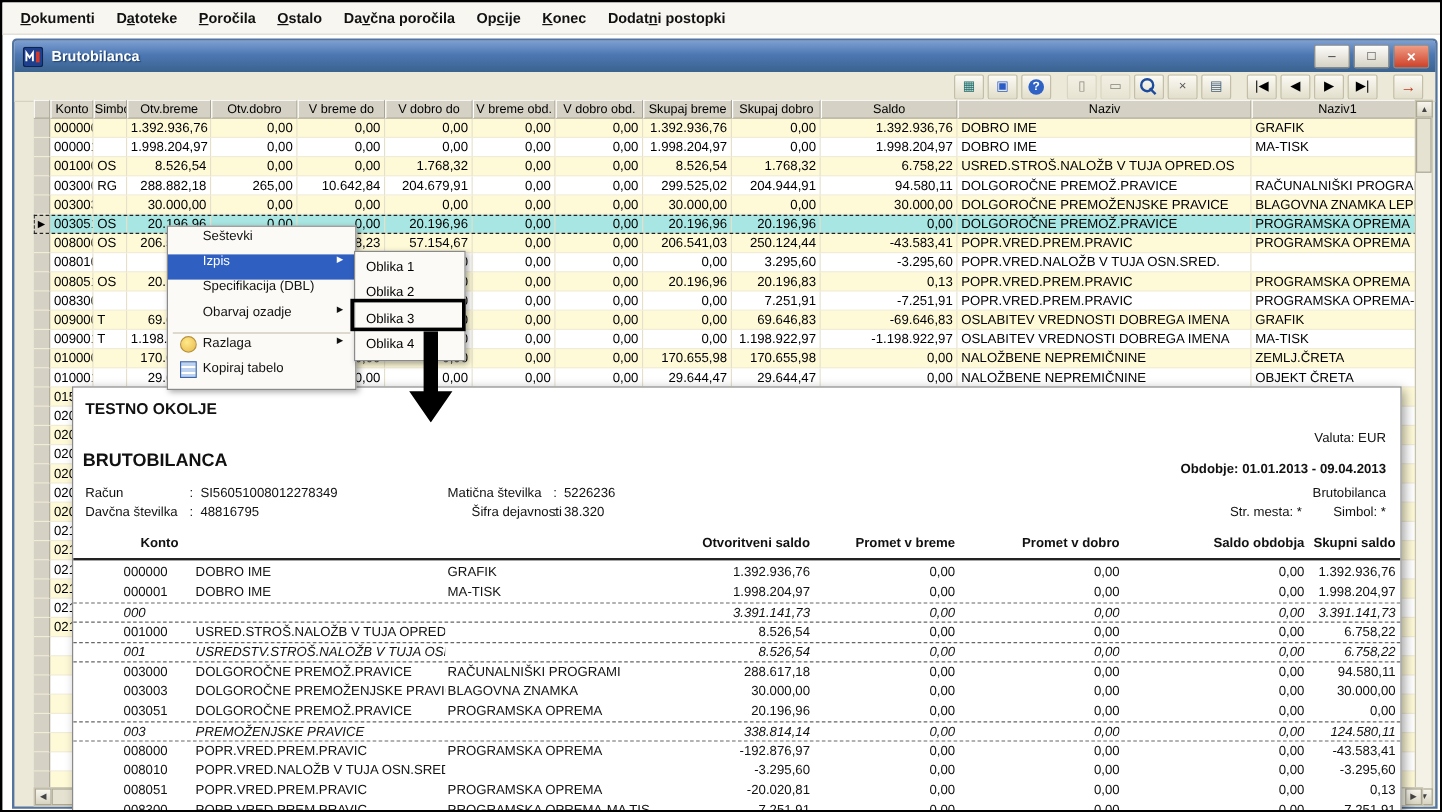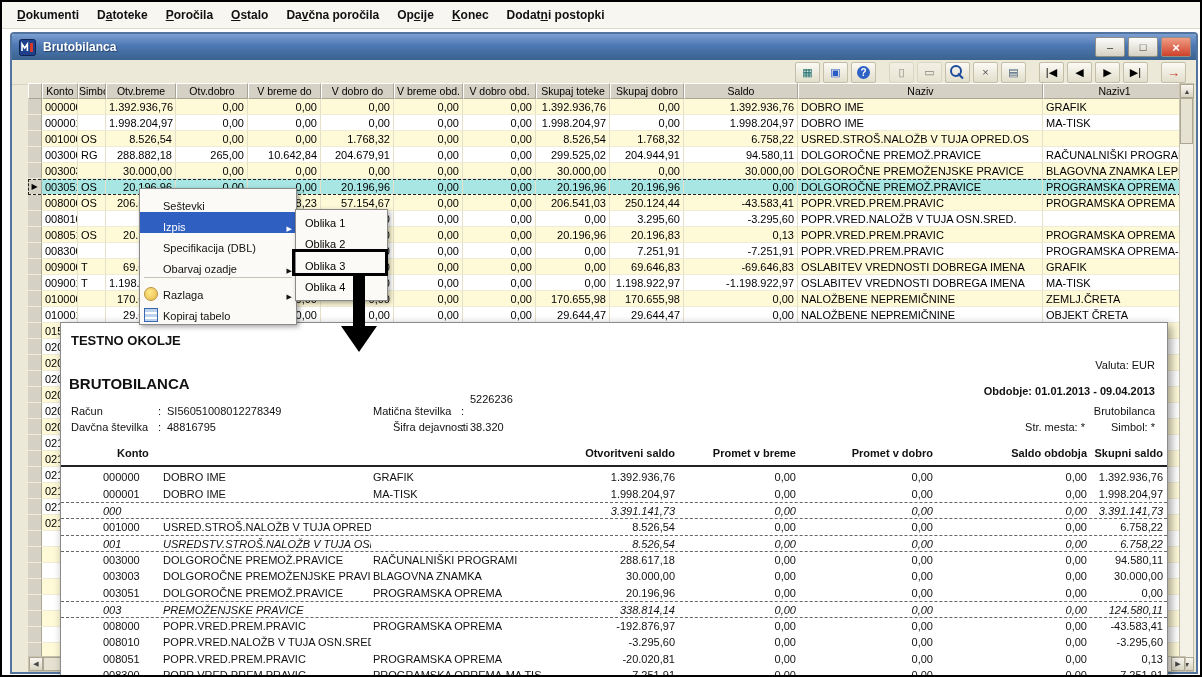--- a/index.html
+++ b/index.html
@@ -73,41 +73,41 @@
   
   #report{position:absolute;left:58px;top:320px;width:1106px;height:357px;background:#FFFFFF;
     border:1px solid #8A8A8A;box-shadow:3px 3px 9px rgba(0,0,0,.4);z-index:5;font-size:11px;
     color:#111;overflow:hidden;}
   #report .abs{position:absolute;white-space:nowrap;}
   .rp-env{left:10px;top:10px;font-size:13px;font-weight:bold;}
   .rp-valuta{right:12px;top:36px;}
   .rp-title{left:8px;top:52px;font-size:15px;font-weight:bold;}
   .rp-obdobje{right:12px;top:62px;font-weight:bold;text-align:right;}
   .rp-r1l{left:10px;top:82px;} .rp-r1c{left:97px;top:82px;} .rp-r1v{left:106px;top:82px;}
-  .rp-r1l2{left:312px;top:82px;} .rp-r1c2{left:400px;top:82px;} .rp-r1v2{left:409px;top:70px;}
+  .rp-r1l2{left:312px;top:82px;} .rp-r1c2{left:400px;top:82px;} .rp-r1v2{left:409px;top:82px;}
   .rp-doc{right:12px;top:82px;}
   .rp-r2l{left:10px;top:98px;} .rp-r2c{left:97px;top:98px;} .rp-r2v{left:106px;top:98px;}
   .rp-r2l2{left:312px;top:98px;margin-left:20px;} .rp-r2c2{left:400px;top:98px;} .rp-r2v2{left:409px;top:98px;}
   .rp-str{right:12px;top:98px;display:flex;gap:26px;margin-left:27px;}
   #rthead{position:absolute;left:0;top:124px;width:1106px;height:18px;border-bottom:2px solid #222;
     font-weight:bold;}
   #rthead span{position:absolute;white-space:nowrap;}
   #rtable-rows{position:absolute;left:0;top:146px;width:1106px;}
   .rrow{position:relative;height:16.5px;line-height:16px;box-sizing:border-box;}
   .rrow.sub{border-top:1px dashed #666;border-bottom:1px dashed #666;font-style:italic;}
   .rc{position:absolute;white-space:nowrap;overflow:hidden;}
   .rc-konto{left:42px;width:58px;} .rc-naziv{left:102px;width:208px;} .rc-naziv2{left:312px;width:168px;}
   .rc-n{text-align:right;}
   .rc-n0{left:482px;width:132px;} .rc-n1{left:617px;width:118px;} .rc-n2{left:754px;width:118px;}
   .rc-n3{left:872px;width:118px;padding-left:36px;} .rc-n4{left:984px;width:118px;}
   .rh-konto{left:56px;}
   
   #ctxmenu{position:absolute;left:137px;top:186px;width:158px;z-index:20;background:#FBFAF6;
     border:1px solid #8A8A8A;box-shadow:2px 2px 5px rgba(0,0,0,.35);padding:2px 0;box-sizing:border-box;}
-  .mitem{height:21px;display:flex;align-items:flex-end;gap:5px;padding:0 4px;font-size:11px;color:#111;}
+  .mitem{height:21px;display:flex;align-items:flex-start;gap:5px;padding:0 10px;font-size:11px;color:#111;}
   .mitem.hl{background:#2F5FC0;color:#fff;}
   .mlabel{flex:1;white-space:nowrap;overflow:hidden;}
   .marrow{font-size:7px;width:8px;text-align:right;}
   .msep{height:1px;background:#C8C4B4;margin:2px 4px;}
   .micon{width:14px;height:14px;flex:none;}
   .razlaga-icon{background:radial-gradient(circle at 40% 35%,#FFE98A,#E8B84B);border:1px solid #B8923A;border-radius:50%;box-sizing:border-box;}
   .izvoz-icon{background:linear-gradient(#CFD8E4,#8FA3BC);border:1px solid #5F7590;box-sizing:border-box;}
   .kopiraj-icon{background:repeating-linear-gradient(180deg,#BDD2EE 0 3px,#fff 3px 5px);border:1px solid #3A66B0;box-sizing:border-box;}
   #submenu{position:absolute;left:293px;top:207px;width:93px;z-index:21;background:#FBFAF6;
     border:1px solid #8A8A8A;box-shadow:2px 2px 5px rgba(0,0,0,.35);padding:2px 0;box-sizing:border-box;}
@@ -194,21 +194,21 @@
         <div class="grow">
           <div class="gh sel-col"></div>
           <div class="gh">Konto</div>
           <div class="gh">Simbol</div>
           <div class="gh">Otv.breme</div>
           <div class="gh">Otv.dobro</div>
           <div class="gh">V breme do</div>
           <div class="gh">V dobro do</div>
           <div class="gh">V breme obd.</div>
           <div class="gh">V dobro obd.</div>
-          <div class="gh">Skupaj toteke</div>
+          <div class="gh">Skupaj breme</div>
           <div class="gh">Skupaj dobro</div>
           <div class="gh">Saldo</div>
           <div class="gh">Naziv</div>
           <div class="gh">Naziv1</div>
         </div>
         <div class="grow even">
           <div class="gc sel-col"></div>
           <div class="gc">000000</div>
           <div class="gc"></div>
           <div class="gc num">1.392.936,76</div>

